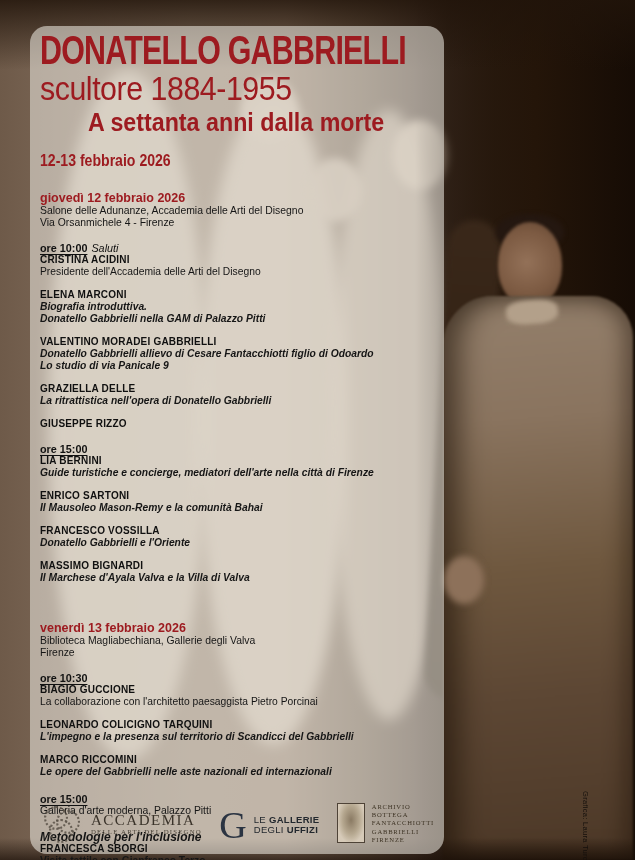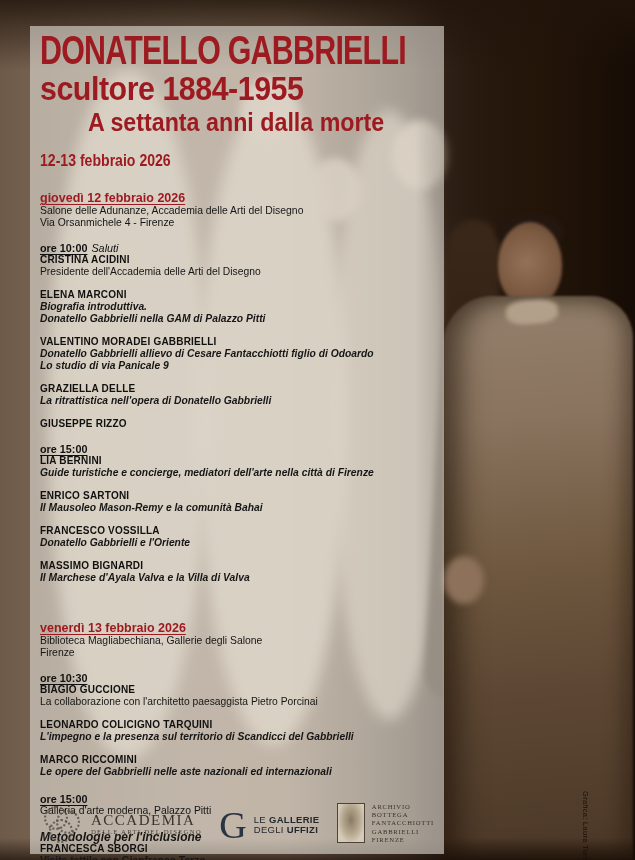--- a/index.html
+++ b/index.html
@@ -33,36 +33,36 @@
   .man-coat{position:absolute;left:443px;top:296px;width:190px;height:564px;border-radius:50px 42px 0 0;
     background:linear-gradient(175deg,#94806c 0%,#8a745f 22%,#6f583f 48%,#5d4734 70%,#4c3827 100%);
     box-shadow:inset 18px 0 26px rgba(30,18,8,.55), inset -10px 0 20px rgba(30,18,8,.4);filter:blur(1px);}
   .man-collar{position:absolute;left:506px;top:300px;width:52px;height:24px;border-radius:40%;
     background:#b3a08a;filter:blur(2px);transform:rotate(-4deg);}
   .man-hand{position:absolute;left:444px;top:556px;width:40px;height:48px;border-radius:50%;
     background:#8d715a;filter:blur(3px);}
 
   
   .panel{position:absolute;left:30px;top:26px;width:414px;height:828px;z-index:2;
-    background:rgba(233,229,221,.58);}
+    background:rgba(233,229,221,.58);border-radius:17px;}
   .panel-content{position:relative;padding:4px 8px 0 10px;height:100%;box-sizing:border-box;}
 
   .red{color:#9d1b20;}
   .cond{display:inline-block;transform-origin:0 50%;white-space:nowrap;}
   .title-l1{font-size:40px;font-weight:bold;line-height:40px;letter-spacing:-1px;}
   .title-l1 .cond{transform:scaleX(.76);}
-  .title-l2{font-size:33px;font-weight:bold;line-height:37px;letter-spacing:-.5px;}
+  .title-l2{font-size:33px;font-weight:normal;line-height:37px;letter-spacing:-.5px;}
   .title-l2 .cond{transform:scaleX(.92);}
   .title-l3{font-size:25px;font-weight:bold;line-height:30px;margin-left:48px;}
   .title-l3 .cond{transform:scaleX(.93);}
   .dates{font-size:16px;font-weight:bold;margin-top:15px;line-height:18px;}
   .dates .cond{transform:scaleX(.88);}
 
   .day-header{font-size:12.5px;font-weight:bold;margin-top:21px;line-height:14px;
-    text-decoration:underline;text-underline-offset:2px;}
+    text-underline-offset:2px;}
   .venue{font-size:10.4px;color:#161616;line-height:12px;white-space:nowrap;}
   .time-row{margin-top:13px;font-size:10.8px;color:#111;line-height:12px;}
   .time{font-weight:bold;text-decoration:underline;text-underline-offset:2px;}
   .time-label{font-style:italic;margin-left:4px;}
   .speaker{margin-top:11px;}
   .speaker.first{margin-top:0;}
   .name{font-size:10px;font-weight:bold;color:#101010;line-height:12px;letter-spacing:.2px;white-space:nowrap;}
   .desc{font-size:10.3px;color:#161616;line-height:12px;white-space:nowrap;}
   .desc.it{font-style:italic;font-weight:bold;}
   .intro-line{font-size:12px;font-weight:bold;font-style:italic;color:#141414;line-height:12px;}
@@ -164,21 +164,21 @@
       <div class="speaker">
         <div class="name">FRANCESCO VOSSILLA</div>
         <div class="desc it">Donatello Gabbrielli e l'Oriente</div>
       </div>
       <div class="speaker">
         <div class="name">MASSIMO BIGNARDI</div>
         <div class="desc it">Il Marchese d'Ayala Valva e la Villa di Valva</div>
       </div>
 
       <div class="day-header red" style="margin-top:37px;">venerdì 13 febbraio 2026</div>
-      <div class="venue">Biblioteca Magliabechiana, Gallerie degli Salone</div>
+      <div class="venue">Biblioteca Magliabechiana, Gallerie degli Valva</div>
       <div class="venue">Firenze</div>
 
       <div class="time-row">
         <span class="time">ore 10:30</span>
       </div>
       <div class="speaker first">
         <div class="name">BIAGIO GUCCIONE</div>
         <div class="desc">La collaborazione con l'architetto paesaggista Pietro Porcinai</div>
       </div>
       <div class="speaker">

